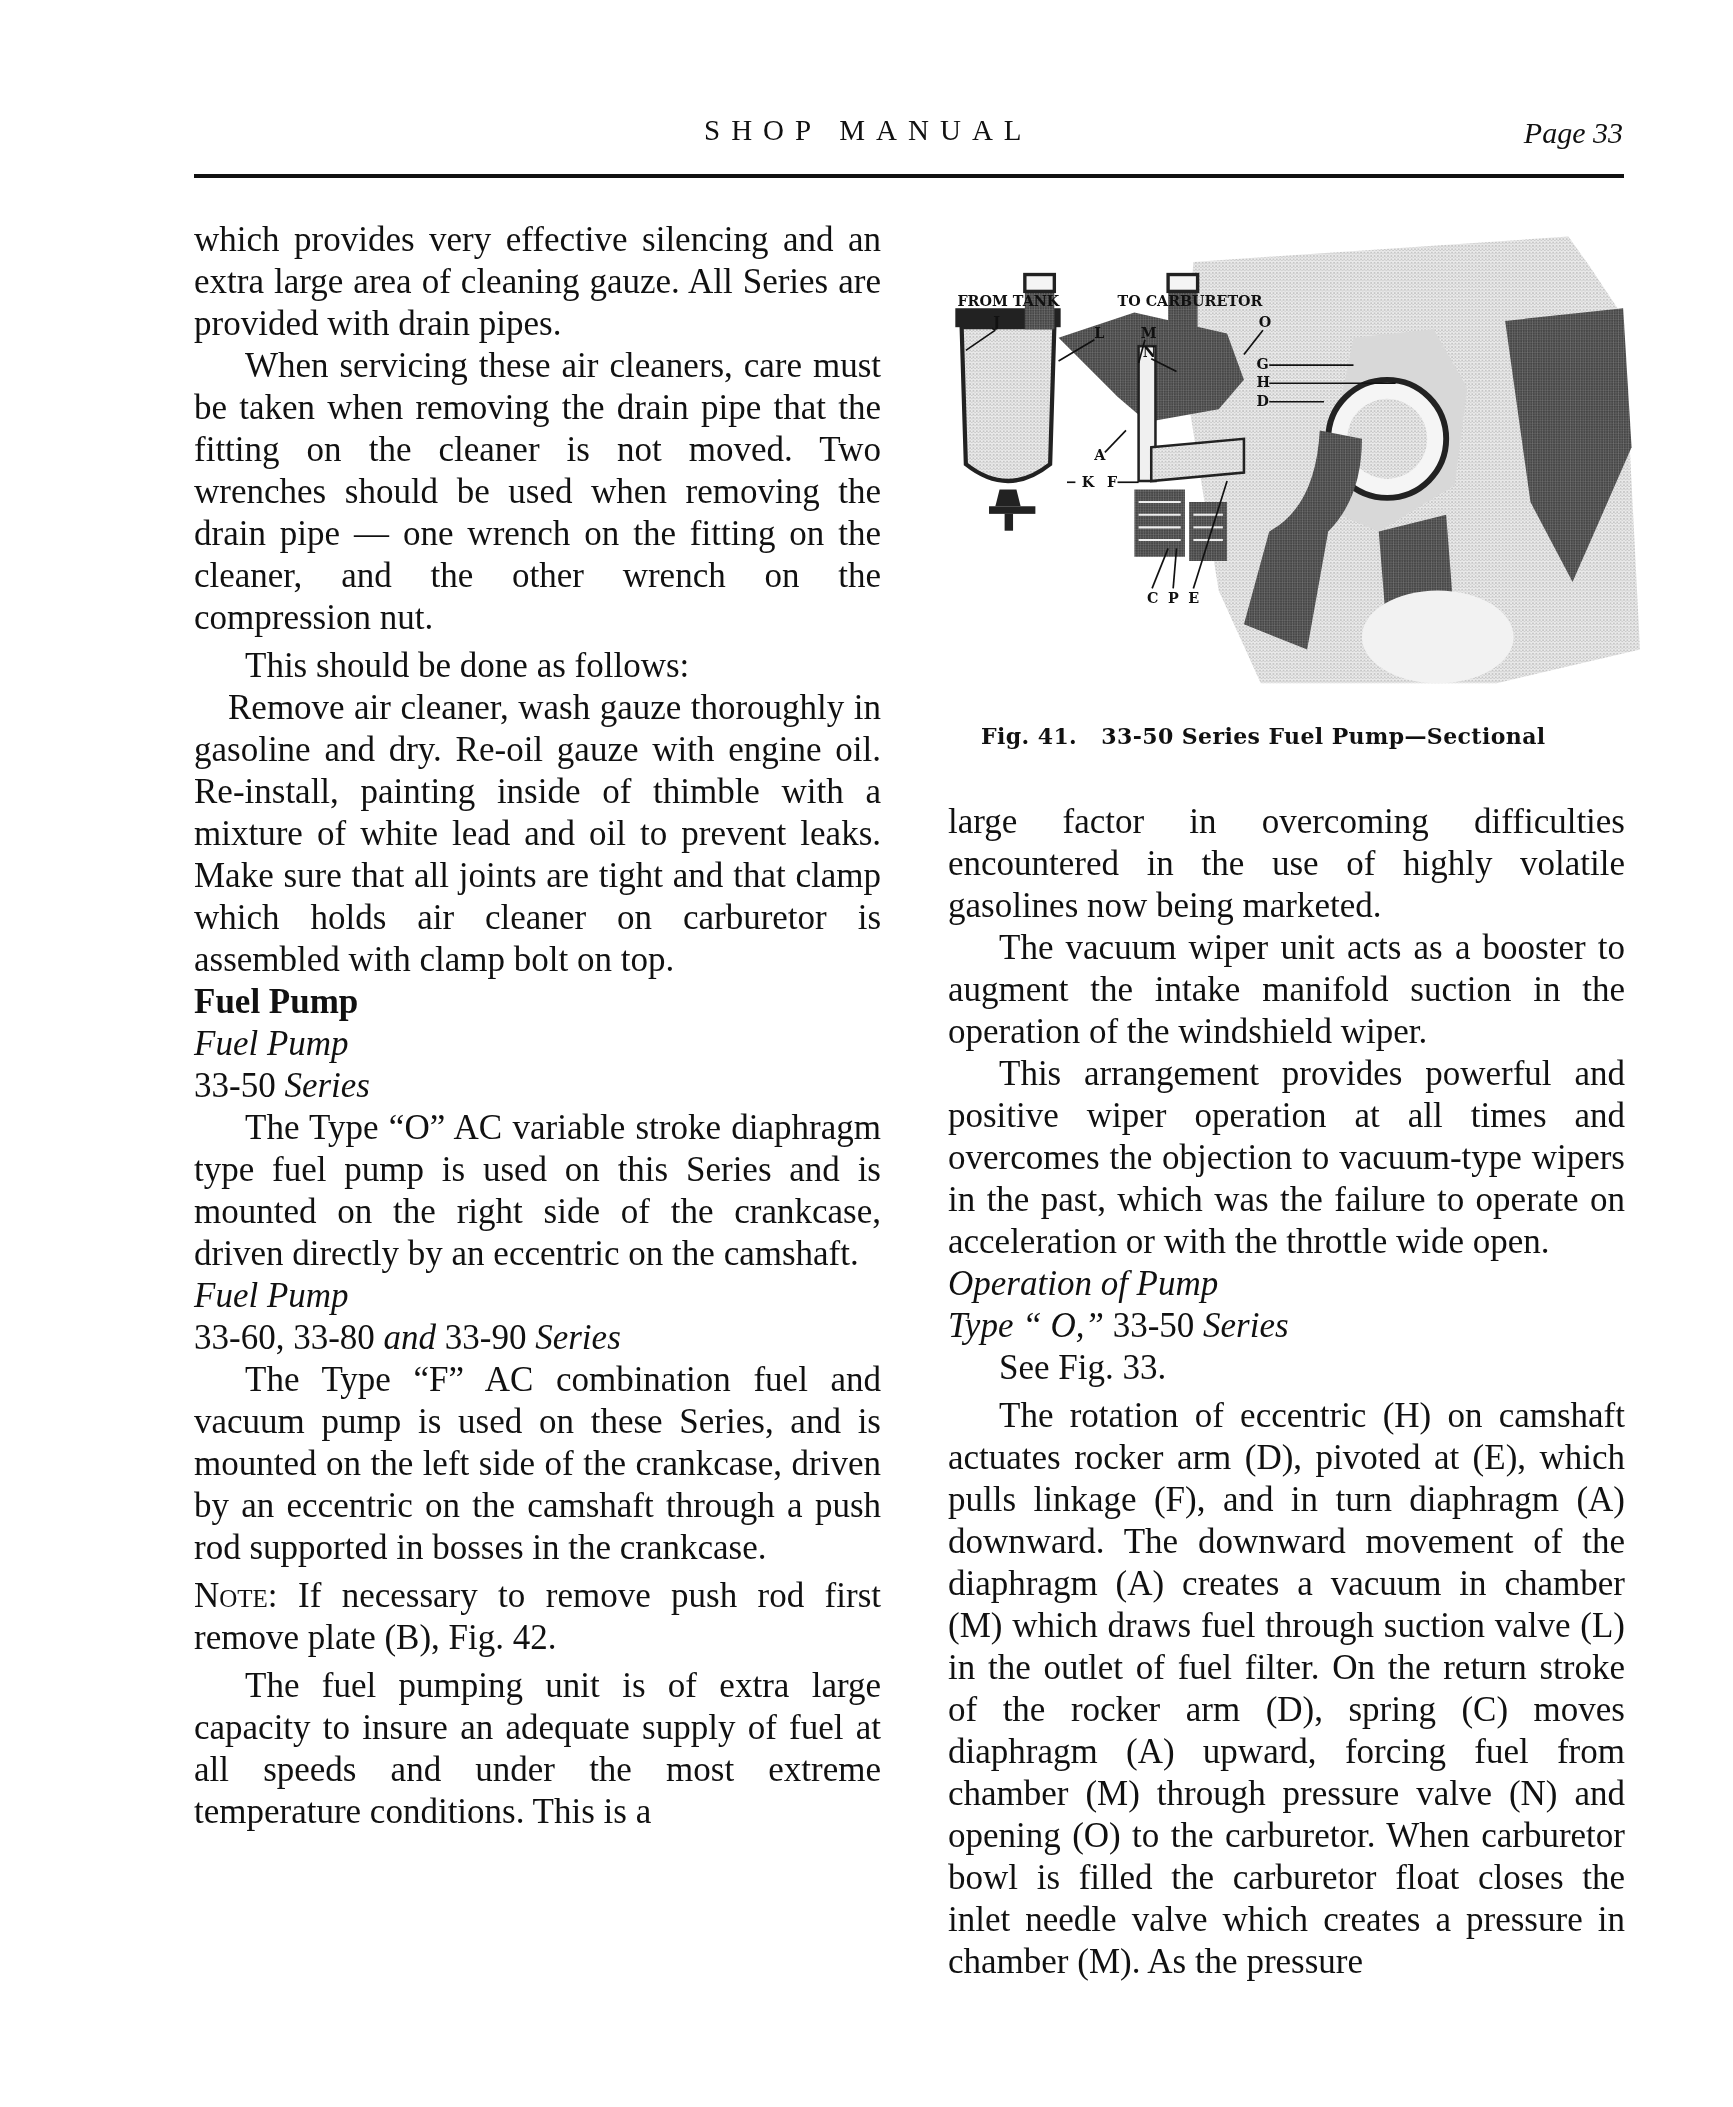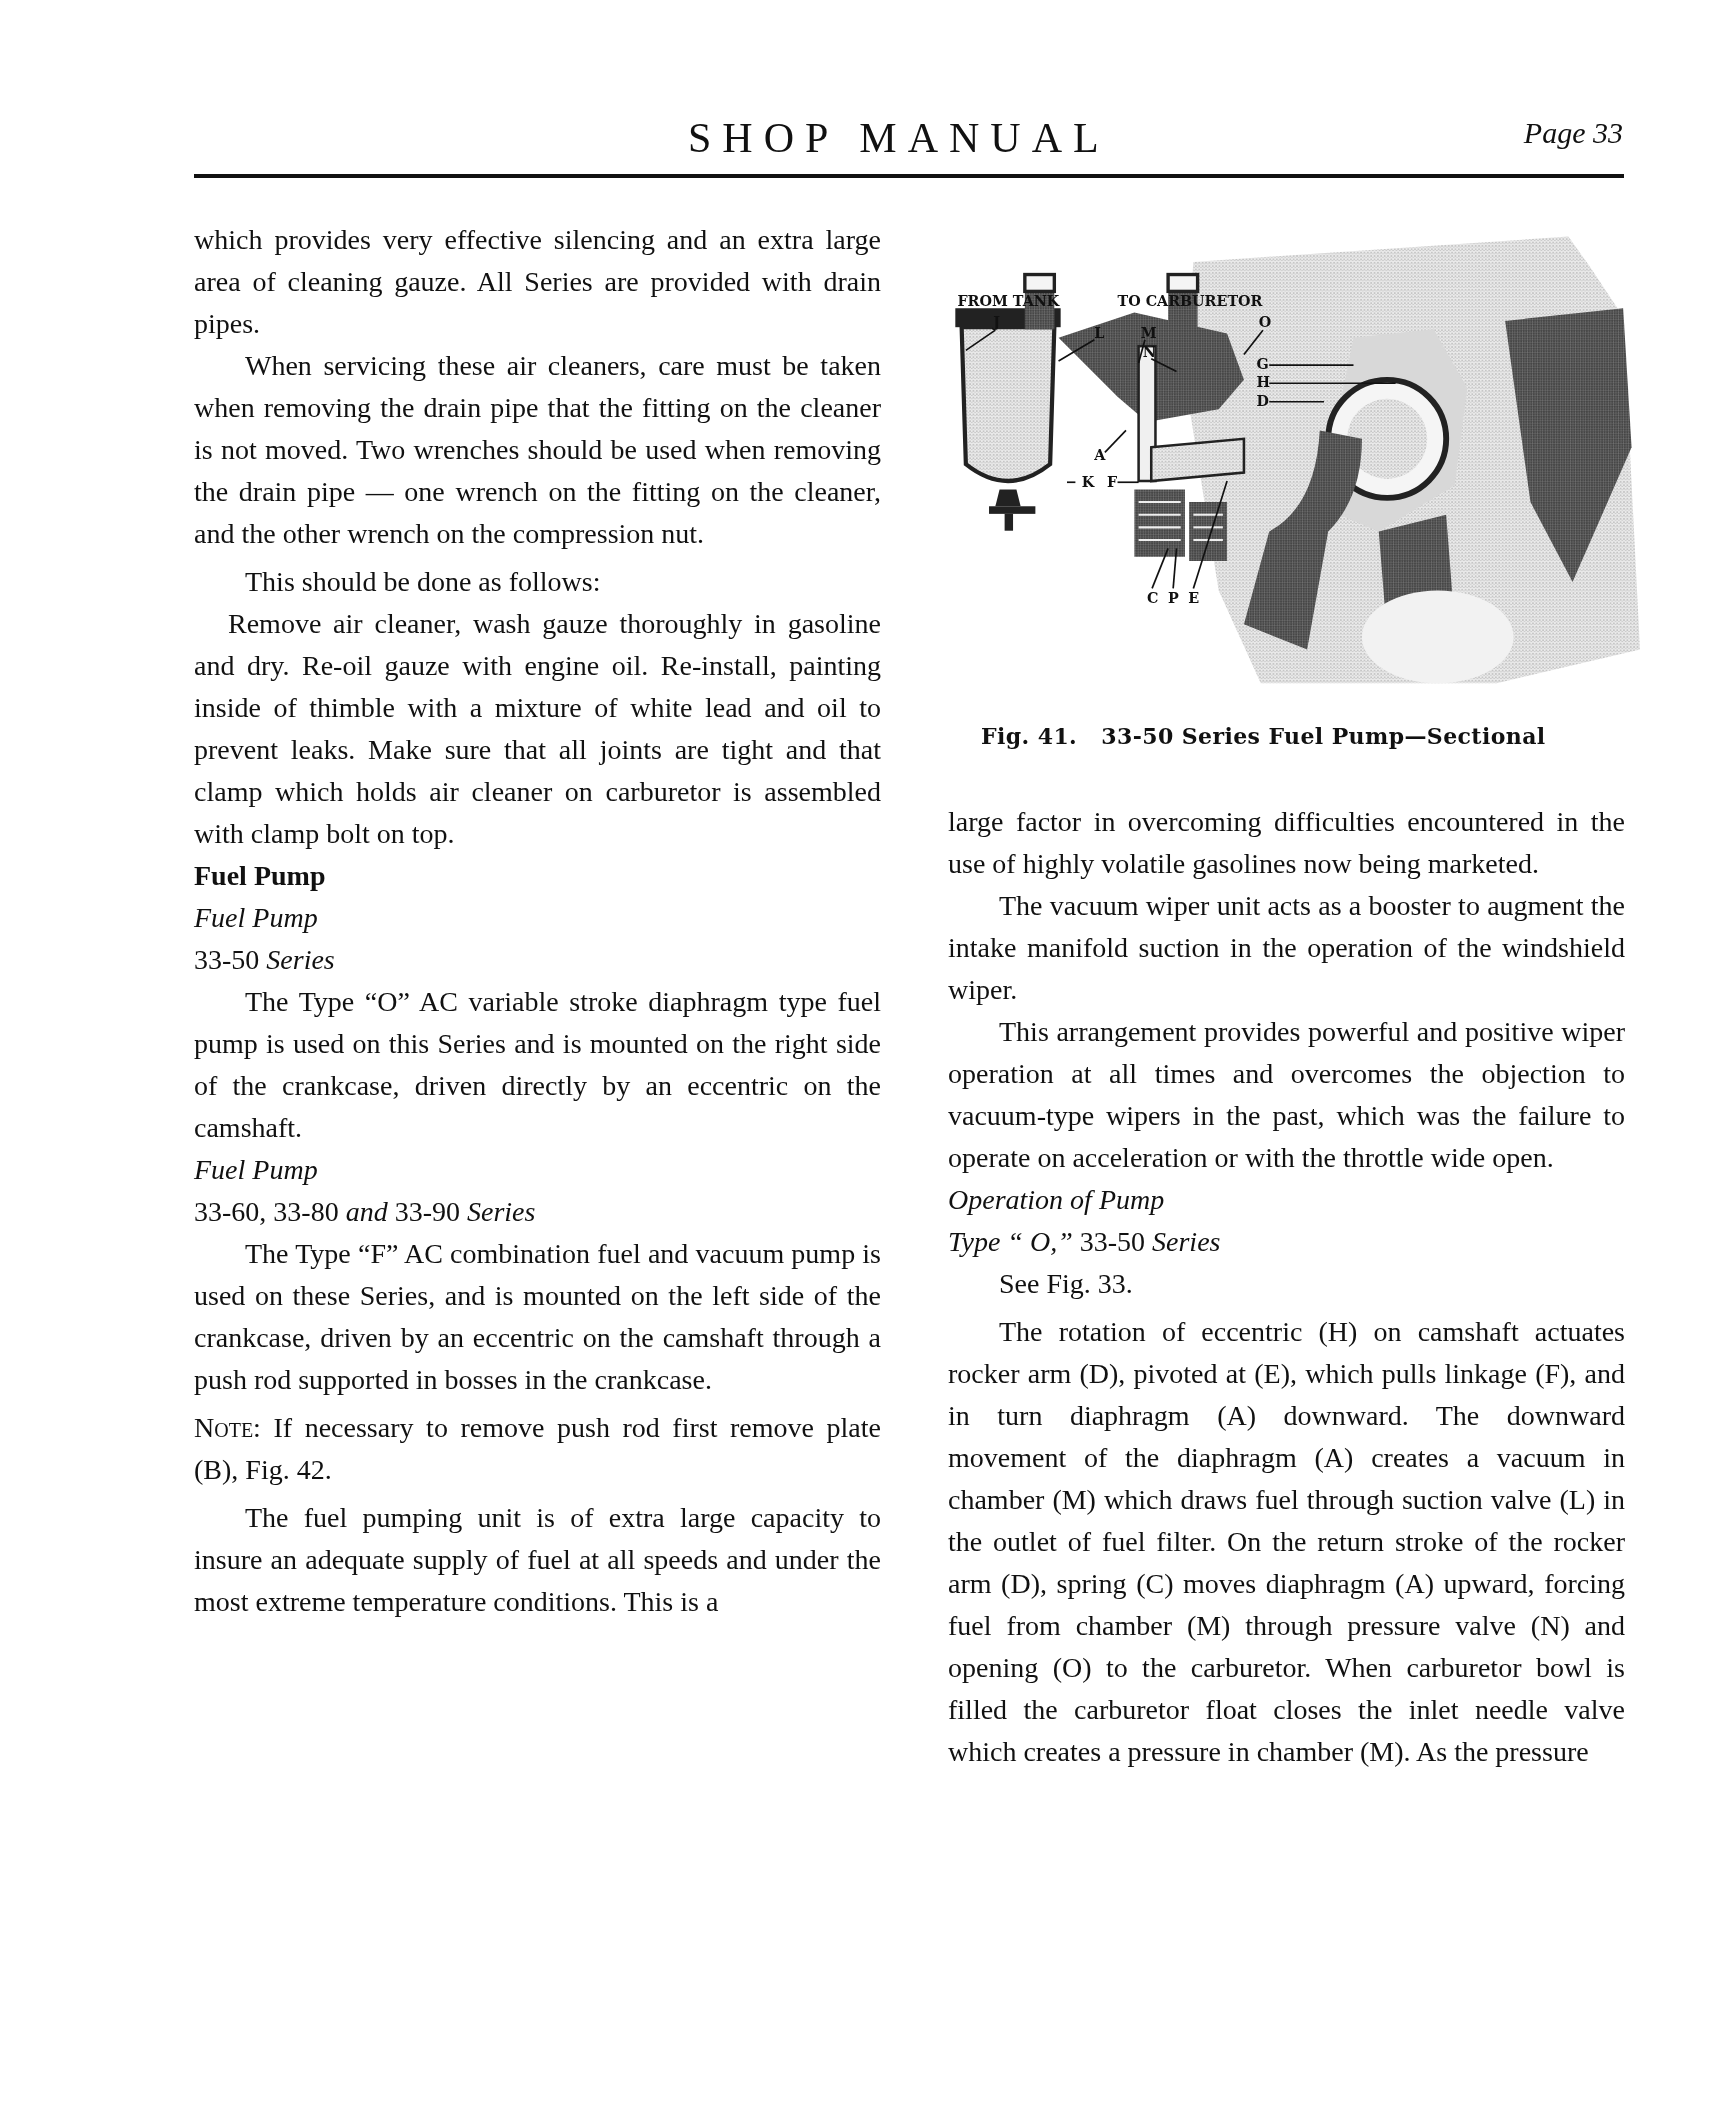--- a/index.html
+++ b/index.html
@@ -1,23 +1,23 @@
 <!DOCTYPE html>
 <html style="font-size:6.7px"><head>
 <meta charset="utf-8">
 <style>
   html, body { margin:0; padding:0; background:#ffffff; }
   body { width:1734px; height:2264px; position:relative; overflow:hidden;
          font-family:"Liberation Serif","DejaVu Serif",serif; color:#111; }
   .page-header { position:absolute; left:194px; top:114px; width:1429px; height:51px; }
-  .running-title { position:absolute; left:494px; top:0; font-size:42px; letter-spacing:11px; }
+  .running-title { position:absolute; left:510px; top:0; font-size:29px; letter-spacing:11px; }
   .page-number { position:absolute; right:0; top:1.7px; font-size:30px; font-style:italic; }
   .header-rule { position:absolute; left:194px; top:174px; width:1430px; height:3.8px; background:#111; }
 
-  .col { position:absolute; font-size:28px; line-height:42px; }
+  .col { position:absolute; font-size:35px; line-height:42px; }
   .col-left { left:194px; top:219px; width:687px; }
   .col-right { left:948px; top:801px; width:677px; }
   .para { margin:0; text-align:justify; text-align-last:left; }
   .indent { text-indent:51px; }
   .gap-s { margin-top:5.9px; }
   .gap-m { margin-top:24.5px; }
   .heading-bold { font-weight:bold; margin:0; }
   .heading-ital { font-style:italic; margin:0; }
   .smallcaps { font-variant:small-caps; }
   .ital { font-style:italic; }

